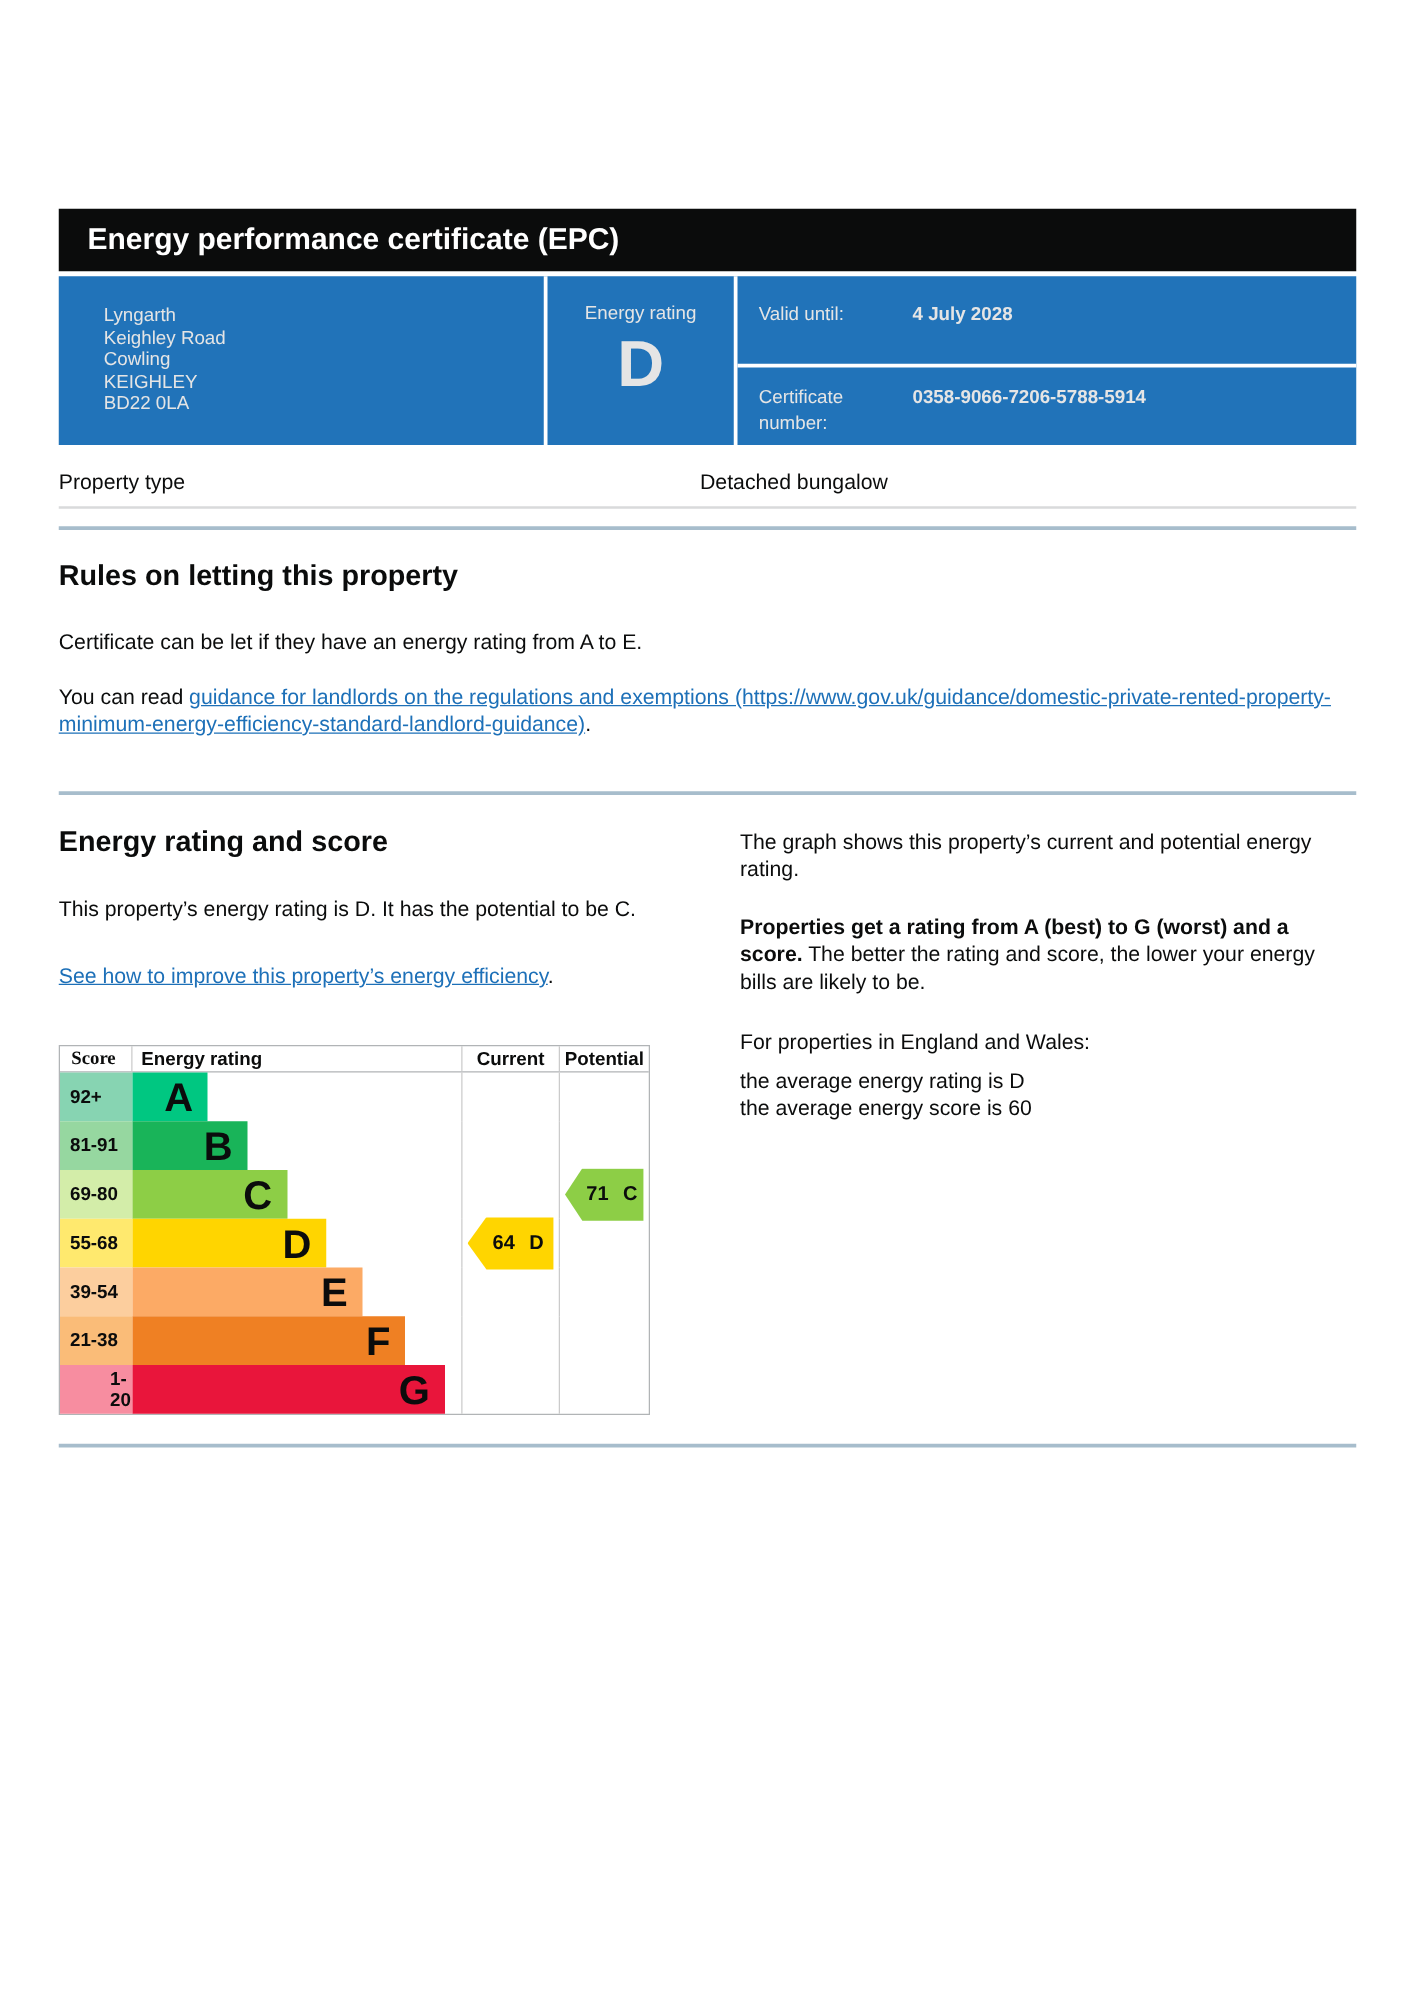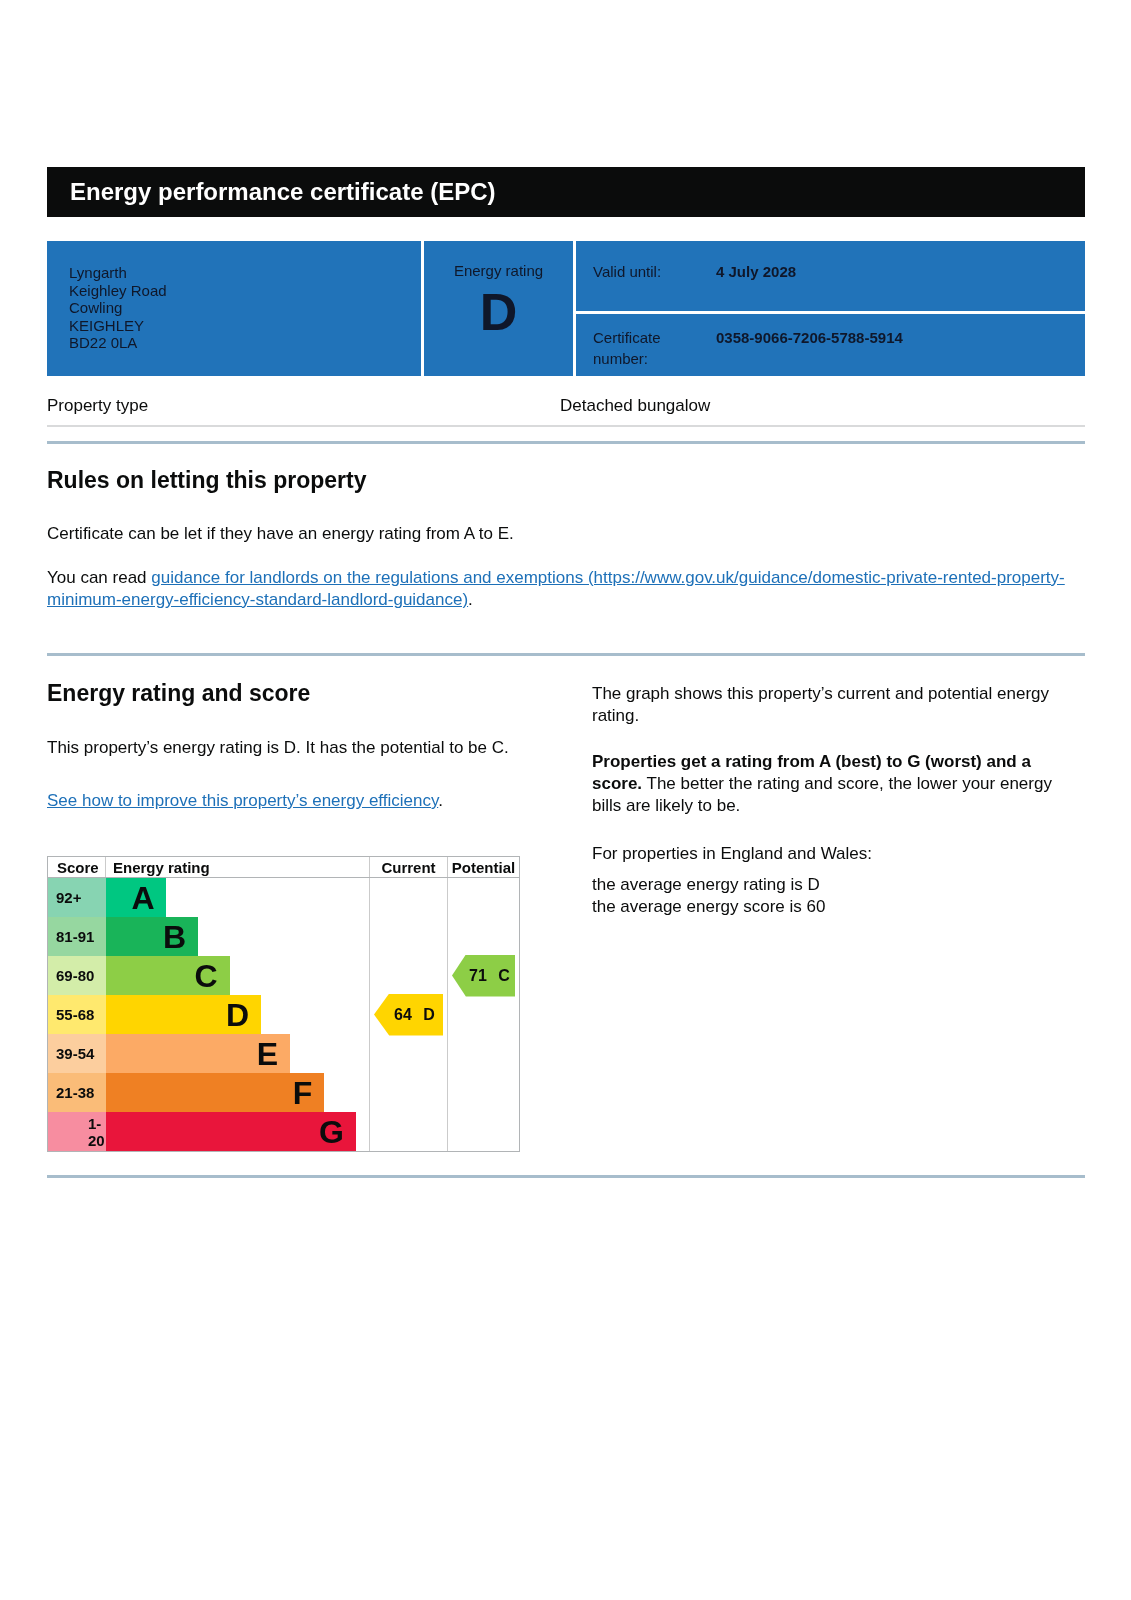--- a/index.html
+++ b/index.html
@@ -9,25 +9,25 @@
     font-family:"Liberation Sans", sans-serif;
     color:#0b0c0c;
     position:relative;
   }
   .content { position:absolute; left:47px; top:167px; width:1038px; }
 
   
   .header-bar {
     background:#0b0c0c; color:#ffffff; height:50px;
     display:flex; align-items:center; padding-left:23px;
-    font-size:24px; font-weight:bold; margin-bottom:24px;
+    font-size:24px; font-weight:bold; margin-bottom:4px;
   }
 
   
-  .summary-box { display:flex; background:#2173b9; color:#0f172a; height:135px; }
+  .summary-box { display:flex; background:#2173b9; color:#e5e5e5; height:135px;padding-left:14px; }
   .address-panel { width:374px; padding:23px 0 0 22px; font-size:15px; line-height:17.5px; }
   .v-divider { width:3px; background:#ffffff; }
   .rating-panel { width:149px; display:flex; flex-direction:column; align-items:center; padding-top:21px; font-size:15px; }
   .big-rating { font-size:52px; font-weight:bold; line-height:1; margin-top:7px; }
   .validity-panel { flex:1; display:flex; flex-direction:column; }
   .validity-row { flex:1; display:flex; align-items:flex-start; padding-left:17px; font-size:15px; line-height:21px; }
   .validity-row.row1 { padding-top:20px; }
   .validity-row.row2 { padding-top:13px; }
   .h-divider { height:3px; background:#ffffff; }
   .validity-label { width:107px; margin-right:16px; }
@@ -59,21 +59,21 @@
   .col-left .improve-p { margin-top:31px; font-size:17px; line-height:22px; }
   .col-right .rp1 { margin-top:3px; }
   .col-right .rp2 { margin-top:24px; }
   .col-right .rp3 { margin-top:26px; }
   .col-right .rp4 { margin-top:9px; }
   .bold { font-weight:bold; }
 
   
   .epc-chart { width:473px; margin-top:44px; border:1px solid #b1b4b6; background:#ffffff; }
   .epc-header { display:flex; height:21px; font-size:15px; font-weight:bold; border-bottom:1px solid #b1b4b6; align-items:center; }
-  .hd-score { width:58px; padding-left:9px; height:100%; display:flex; align-items:center; border-right:1px solid #cbcbcb; }
+  .hd-score { width:58px; padding-left:9px; height:100%; display:flex; align-items:center; border-right:1px solid #cbcbcb;font-family:Liberation Serif, serif; }
   .hd-rating { flex:1; padding-left:7px; }
   .hd-current { width:78px; text-align:center; border-left:1px solid #cbcbcb; height:100%; display:flex; align-items:center; justify-content:center; }
   .hd-potential { width:72px; text-align:center; border-left:1px solid #cbcbcb; height:100%; display:flex; align-items:center; justify-content:center; }
 
   .epc-row { display:flex; height:39px; }
   .epc-score-cell { width:58px; display:flex; align-items:center; padding-left:8px; font-size:15px; font-weight:bold; }
   .epc-bar-cell { flex:1; position:relative; }
   .epc-bar { height:100%; display:flex; align-items:center; justify-content:flex-end; padding-right:12px; }
   .epc-letter { font-size:32px; font-weight:bold; line-height:1; }
   .epc-current-cell, .epc-potential-cell { border-left:1px solid #cbcbcb; position:relative; }

